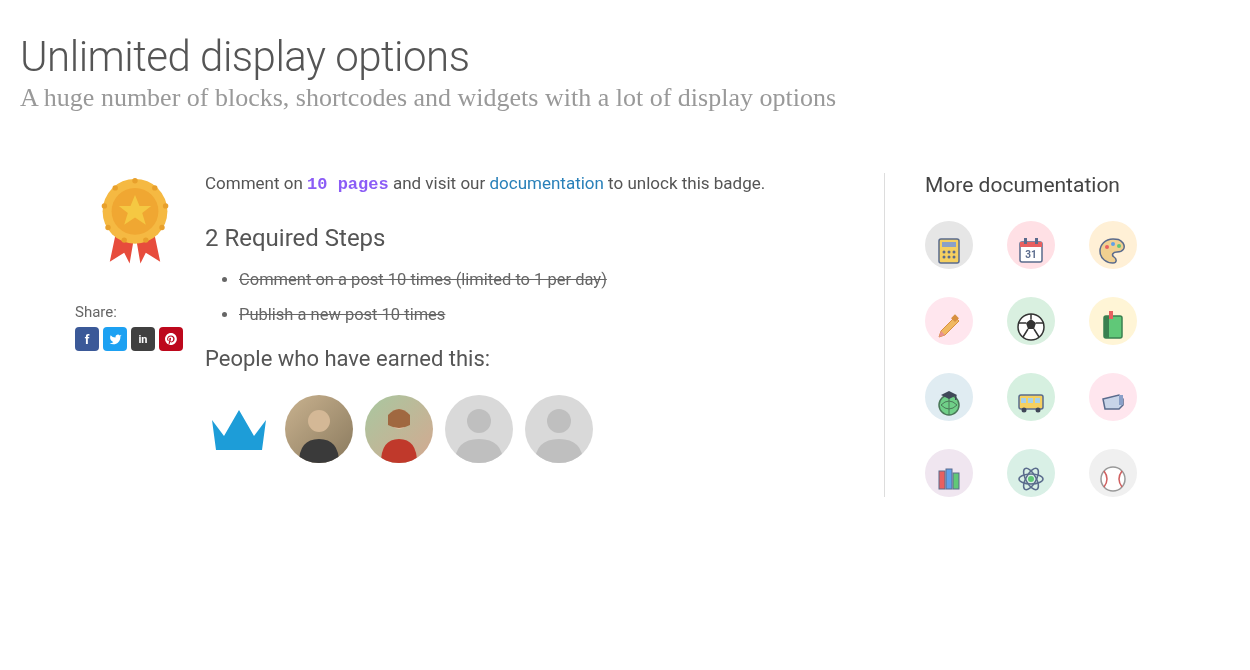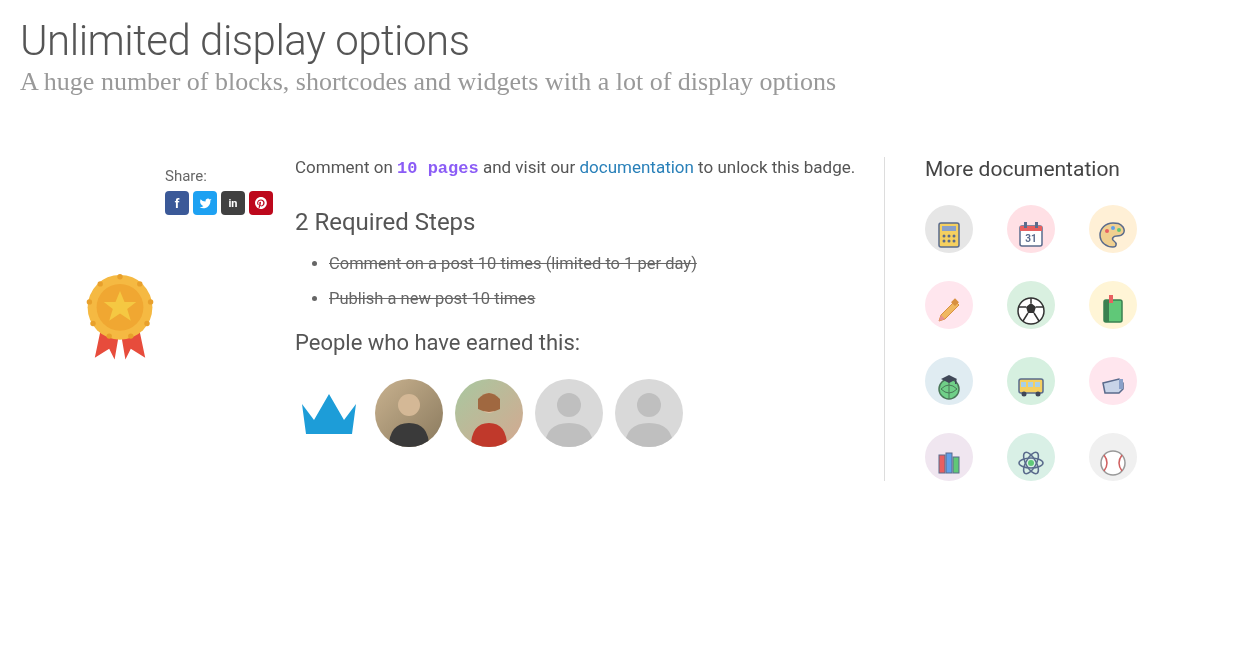--- a/index.html
+++ b/index.html
@@ -4,21 +4,21 @@
 <style>
 * { box-sizing: border-box; margin: 0; padding: 0; }
 body {
   font-family: -apple-system, BlinkMacSystemFont, "Segoe UI", Roboto, "Helvetica Neue", Arial, sans-serif;
   background: #fff;
   color: #555;
   width: 1250px;
   height: 670px;
   overflow: hidden;
 }
-.wrap { padding: 16px 20px 0 20px; }
+.wrap { padding: 32px 20px 0 20px; }
 .title {
   font-size: 42px;
   font-weight: 300;
   color: #555;
   letter-spacing: -0.5px;
 }
 .subtitle {
   font-size: 26px;
   font-weight: 300;
   color: #999;
@@ -26,22 +26,23 @@
   font-family: Liberation Serif, serif;
 }
 .content-row {
   display: flex;
   margin-top: 60px;
   padding: 0 55px;
 }
 .left-col {
   flex: 0 0 120px;
   display: flex;
-  flex-direction: row;
+  flex-direction: column;
   align-items: center;
+  gap: 20px;
 }
 .badge-svg { width: 90px; height: 100px; }
 .share-block { margin-top: 10px; align-self: flex-start; width: 120px; }
 .share-label { font-size: 15px; color: #666; margin-bottom: 6px; }
 .share-icons { display: flex; gap: 4px; }
 .share-btn {
   width: 24px; height: 24px;
   border-radius: 4px;
   display: flex; align-items: center; justify-content: center;
   cursor: pointer;

